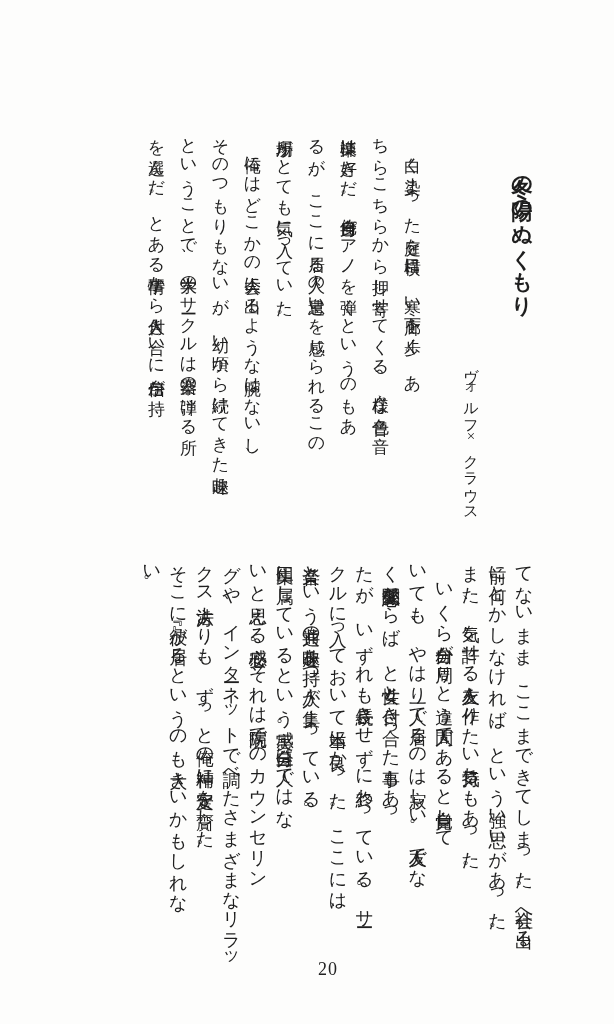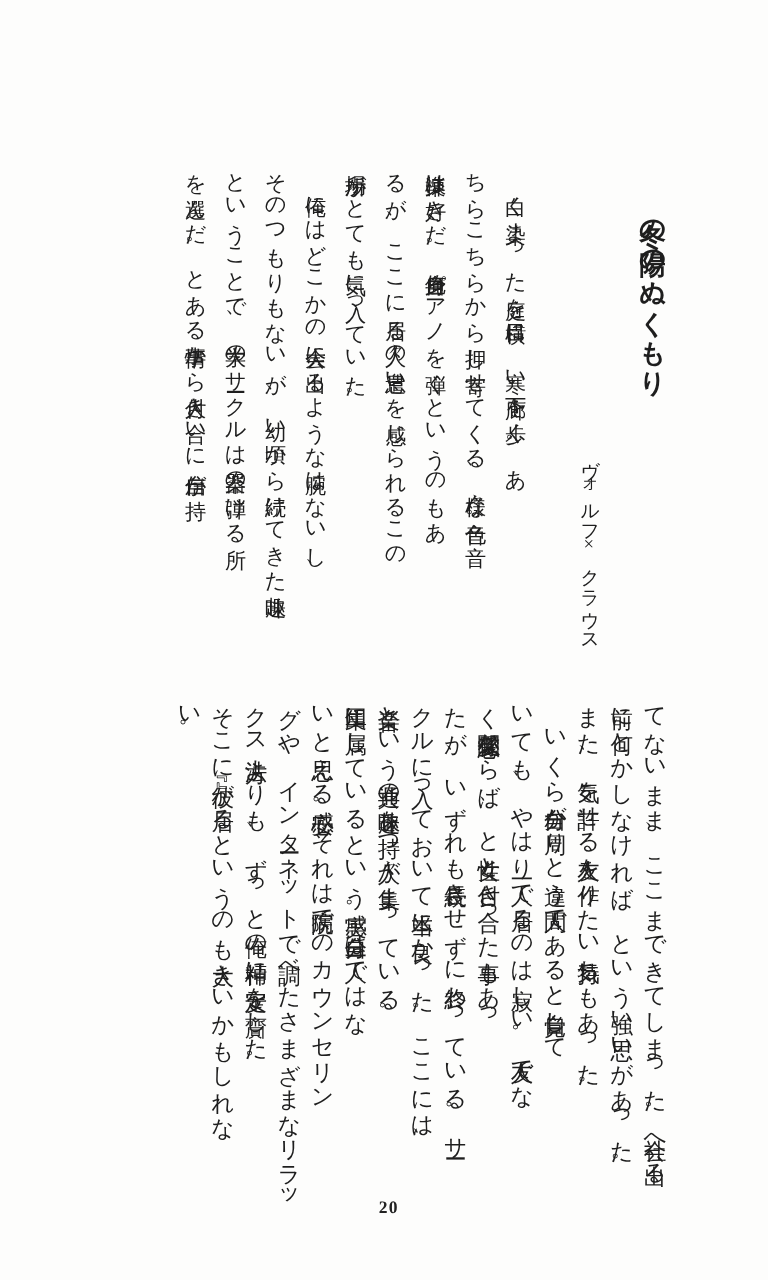--- a/index.html
+++ b/index.html
@@ -57,26 +57,25 @@
   }
   .block-bottom .col {
     line-height: 26.6px;
     letter-spacing: 0px;
   }
   .page-number {
     position: absolute;
     top: 959px;
     left: 303px;
     width: 50px;
-    text-align: left;
-    font-size: 14px;
+    text-align: center;
+    font-size: 18px;
     letter-spacing: 1px;
     color: #222222;
     font-family: "Liberation Serif", "DejaVu Serif", serif;
-    font-weight: bold;
   }
 </style>
 </head>
 <body>
 
 <div class="page">
 
   <h1 class="title vtext">冬の陽のぬくもり</h1>
 
   <div class="subtitle vtext">ヴォルフ×クラウス</div>

